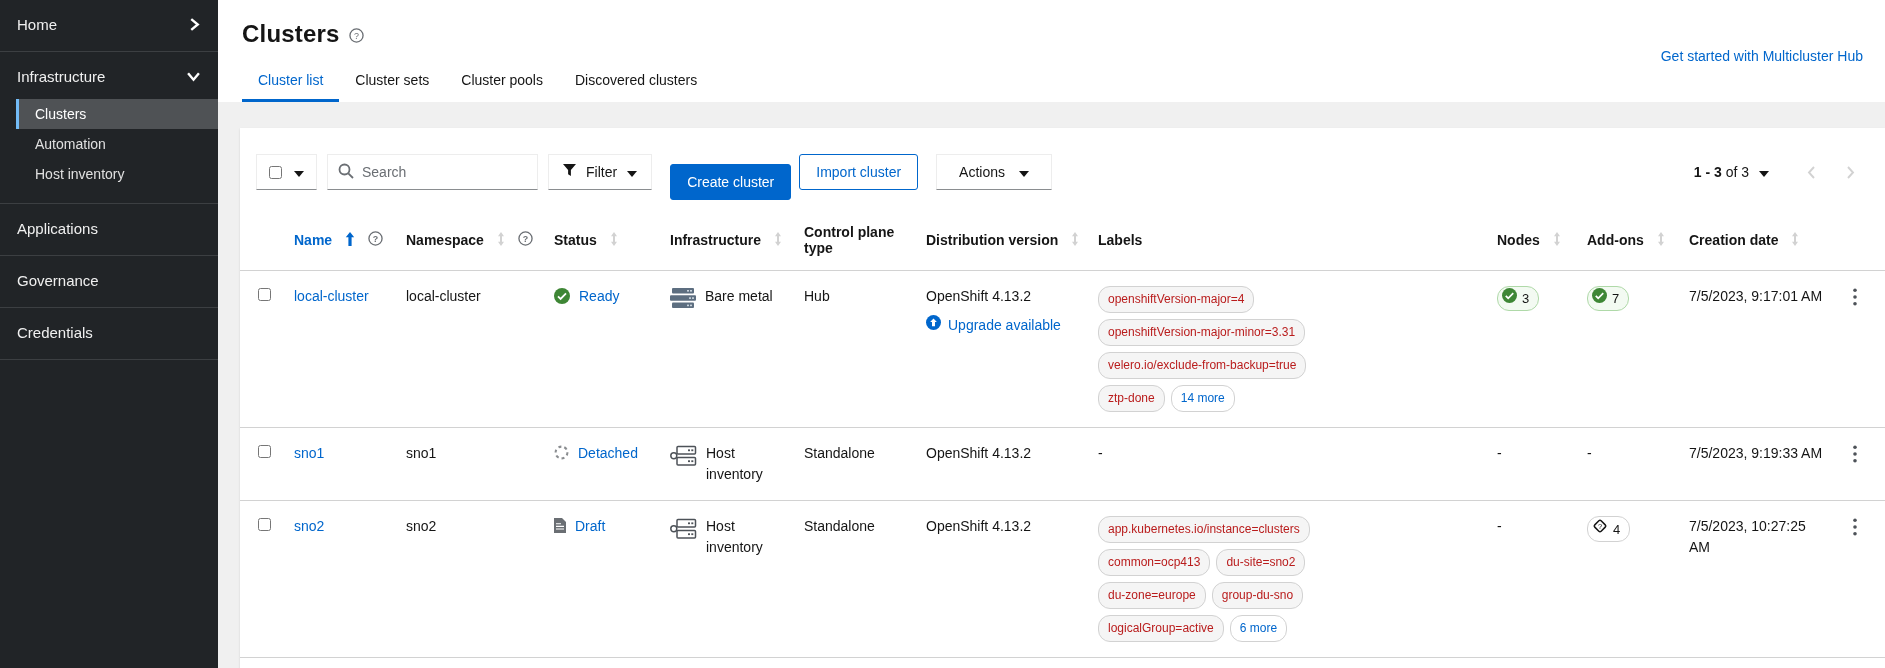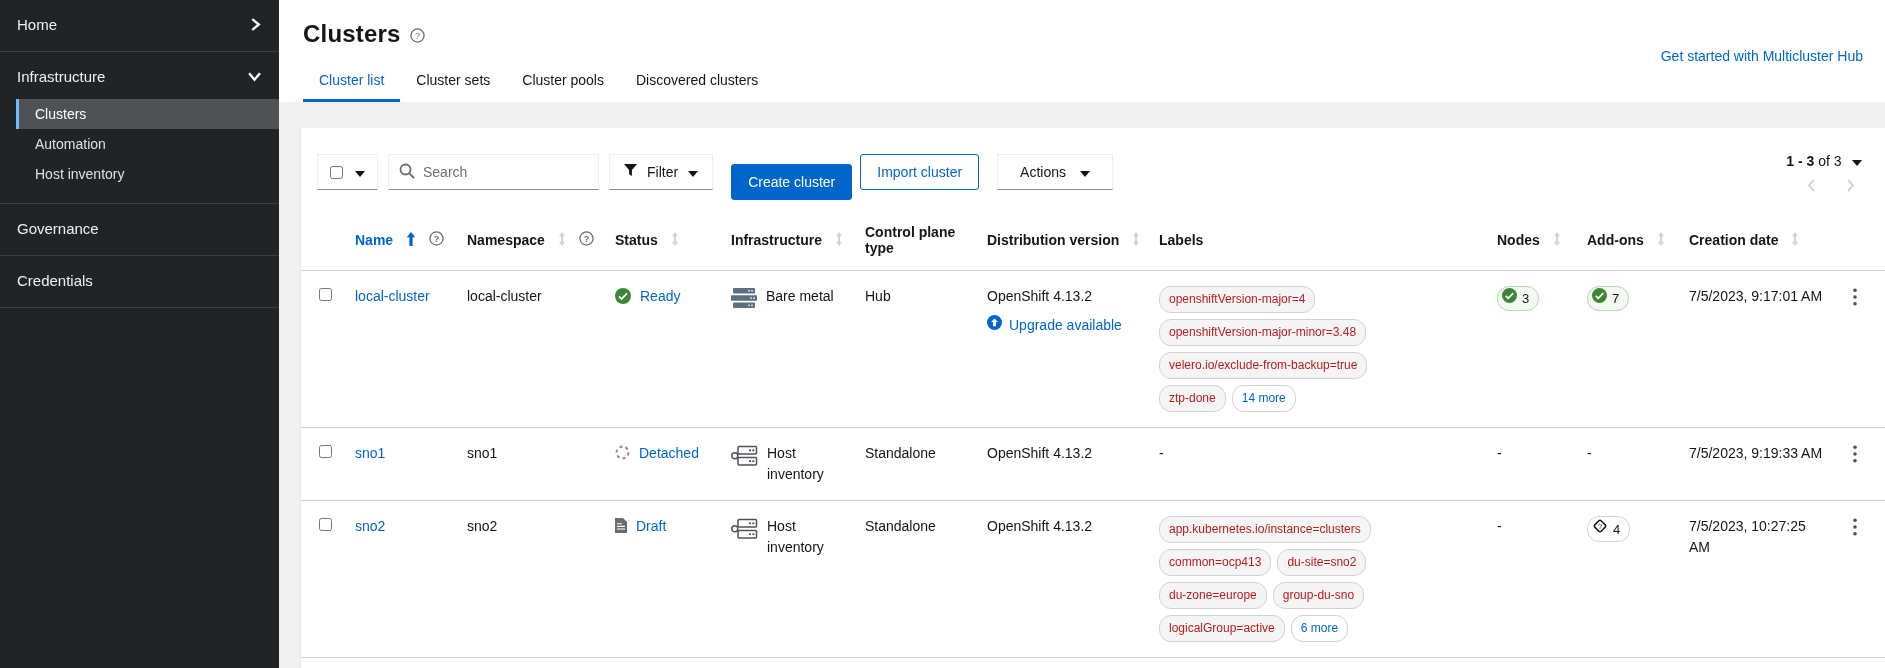--- a/index.html
+++ b/index.html
@@ -1,20 +1,20 @@
 <!DOCTYPE html>
 <html><head>
 <meta charset="utf-8">
 <style>
   * { box-sizing: border-box; margin: 0; padding: 0; }
   body { font-family: "Liberation Sans", sans-serif; font-size: 14px; color: #151515; background: #fff; }
   .page { width: 1885px; height: 668px; display: flex; overflow: hidden; }
 
   
-  .sidebar { width: 279px; flex-shrink: 0; background: #212427; color: #f0f0f0; }
+  .sidebar { width: 218px; flex-shrink: 0; background: #212427; color: #f0f0f0; }
   .nav-section { border-bottom: 1px solid #3c3f42; padding: 2px 0 4px; }
   .nav-item { display: flex; justify-content: space-between; align-items: center;
               padding: 14px 18px 14px 17px; font-size: 15px; cursor: pointer; color: #f0f0f0; }
   .subnav { margin: 0 0 10px 16px; }
   .nav-subitem { display: block; padding: 7px 16px; font-size: 14px; color: #e0e0e0;
                  border-left: 3px solid transparent; cursor: pointer; }
   .nav-subitem.active { background: #4f5255; border-left-color: #73bcf7; color: #fff; }
   .nav-chevron { display: inline-flex; }
 
   
@@ -40,21 +40,21 @@
   .search-box { width: 211px; padding: 0 10px; gap: 8px; margin-left: 10px; }
   .search-box input { border: none; outline: none; flex: 1; min-width: 0; font-size: 14px;
                       font-family: "Liberation Sans", sans-serif; color: #151515; background: transparent; }
   .search-box input::placeholder { color: #6a6e73; }
   .filter-btn { gap: 10px; padding: 0 14px; margin-left: 10px; cursor: pointer; }
   .btn { height: 36px; border-radius: 3px; padding: 0 16px; font-size: 14px; cursor: pointer;
          font-family: "Liberation Sans", sans-serif; }
   .btn-primary { background: #0066cc; border: 1px solid #0066cc; color: #fff; margin-left: 18px; margin-top: 20px; }
   .btn-secondary { background: #fff; border: 1px solid #0066cc; color: #0066cc; margin-left: 8px; }
   .actions-btn { gap: 14px; padding: 0 22px; margin-left: 18px; cursor: pointer; }
-  .toolbar-pagination { margin-left: auto; display: flex; align-items: center; gap: 10px; flex-direction: column; }
+  .toolbar-pagination { margin-left: auto; display: flex; align-items: center; gap: 10px; }
   .pg-summary { display: inline-flex; align-items: center; gap: 10px; cursor: pointer; }
   .pg-nav { display: inline-flex; align-items: center; gap: 30px; margin-left: 28px; padding-right: 14px; }
   .pg-btn { display: inline-flex; cursor: default; }
 
   
   table { width: 100%; border-collapse: collapse; table-layout: fixed; }
   th { text-align: left; font-weight: 700; font-size: 14px; padding: 8px 8px 14px; vertical-align: middle; }
   thead tr { border-bottom: 1px solid #d2d2d2; }
   tbody tr { border-bottom: 1px solid #d2d2d2; }
   tbody tr:last-child { border-bottom: none; }
@@ -107,20 +107,25 @@
           <span class="nav-chevron icon-slot">
             <svg width="13" height="11" viewBox="0 0 12 10" fill="none" stroke="#fff" stroke-width="2.2">
               <polyline points="1,2 6,8 11,2"></polyline>
             </svg>
           </span>
         </div>
         <div class="subnav">
           <a class="nav-subitem active">Clusters</a>
           <a class="nav-subitem">Automation</a>
           <a class="nav-subitem">Host inventory</a>
+        </div>
+      </div>
+      <div class="nav-section">
+        <div class="nav-item">
+          <span>Applications</span>
         </div>
       </div>
       <div class="nav-section">
         <div class="nav-item">
           <span>Governance</span>
         </div>
       </div>
       <div class="nav-section">
         <div class="nav-item">
           <span>Credentials</span>
@@ -330,21 +335,21 @@
                 <td>OpenShift 4.13.2<div class="upgrade-row">
                     <span class="icon-slot"><svg width="15" height="15" viewBox="0 0 16 16">
                         <circle cx="8" cy="8" r="8" fill="#0066cc"></circle>
                         <path d="M8 3.6l3.6 3.8H9.6V12H6.4V7.4H4.4z" fill="#fff"></path>
                       </svg></span>
                     <a class="link">Upgrade available</a>
                   </div></td>
                 <td>
                   <span class="chips">
                     <span class="chip">openshiftVersion-major=4</span>
-                    <span class="chip">openshiftVersion-major-minor=3.48</span>
+                    <span class="chip">openshiftVersion-major-minor=3.31</span>
                     <span class="chip">velero.io/exclude-from-backup=true</span>
                     <span class="chip">ztp-done</span>
                     <span class="chip chip-overflow">14 more</span>
                   </span>
                 </td>
                 <td><span class="count-badge badge-green"><span class="icon-slot"><svg width="15" height="15" viewBox="0 0 16 16">
                         <circle cx="8" cy="8" r="8" fill="#3e8635"></circle>
                         <path d="M4 8.3l2.6 2.6L12 5.4" stroke="#fff" stroke-width="1.8" fill="none"></path>
                       </svg></span>3</span></td>
                 <td><span class="count-badge badge-green"><span class="icon-slot"><svg width="15" height="15" viewBox="0 0 16 16">

